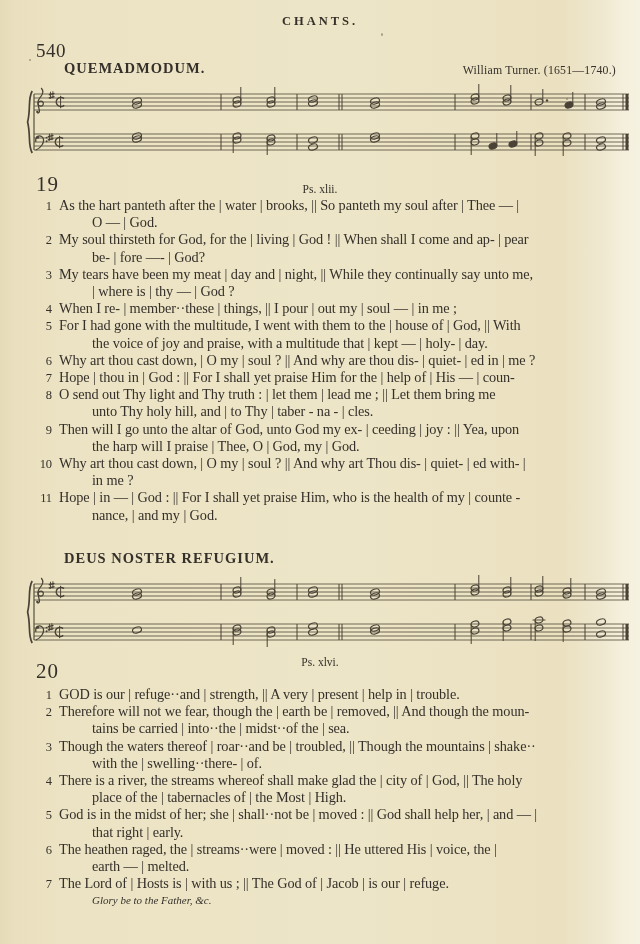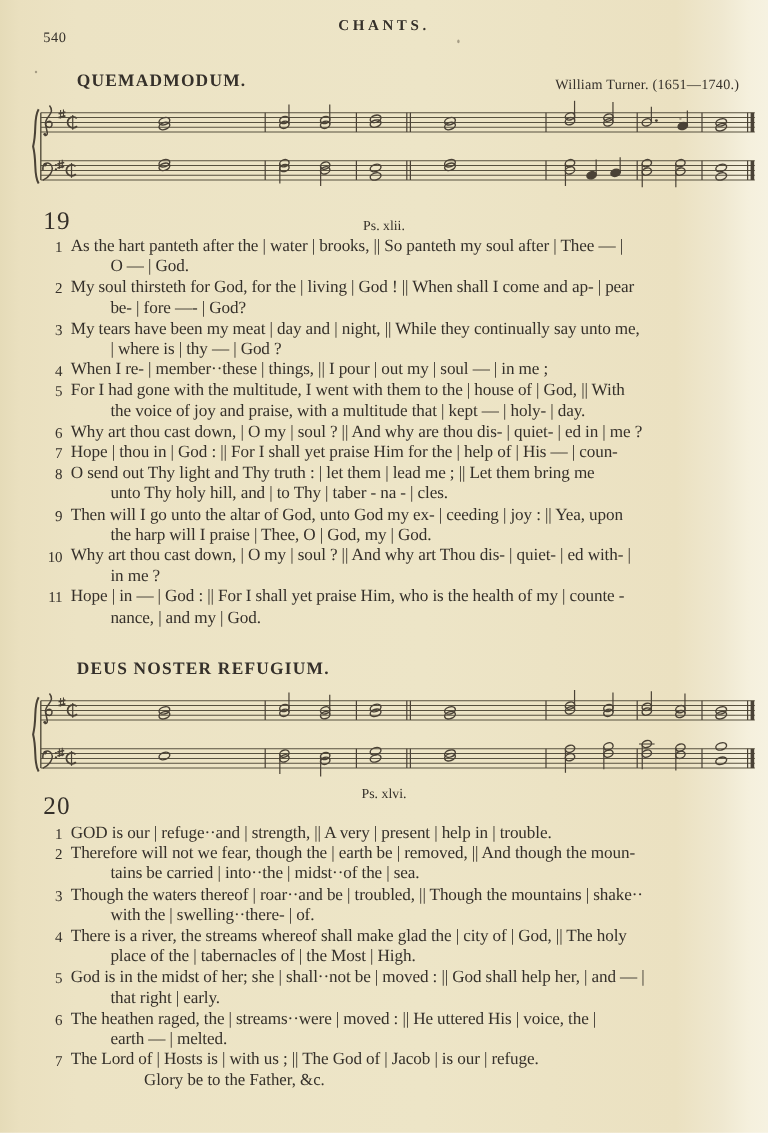--- a/index.html
+++ b/index.html
@@ -3,42 +3,42 @@
 <meta charset="utf-8">
 <style>
   html,body{margin:0;padding:0;}
   body{
     width:640px;height:944px;position:relative;overflow:hidden;
     font-family:"Liberation Serif","DejaVu Serif",serif;
     color:#35302a;
     background:linear-gradient(90deg,#e5dbb8 0%,#eae0bf 2.5%,#ece3c4 10%,#ede5c7 55%,#ebe1c1 88%,#efe8d0 94%,#f5f0dd 97.5%,#f6f2e1 100%);
   }
   .abs{position:absolute;}
-  .pageno{left:36px;top:24px;font-size:12px;letter-spacing:0.5px;}
+  .pageno{left:36px;top:40px;font-size:19px;letter-spacing:0.5px;}
   .runhead{left:0;right:0;top:14px;text-align:center;font-size:12.5px;font-weight:bold;letter-spacing:3px;}
   .chant-title{font-size:14.5px;font-weight:bold;letter-spacing:1px;}
   .title1{left:64px;top:60px;}
   .attrib{right:24px;top:63px;font-size:11.8px;letter-spacing:0.2px;}
   .music{position:absolute;overflow:visible;}
   .cnum{font-size:21px;letter-spacing:1px;}
   .num1{left:36px;top:172px;}
   .num2{left:36px;top:659px;text-align:right;}
   .psalm{left:0;right:0;text-align:center;font-size:11.5px;font-family:Liberation Serif, serif;}
   .ps1{top:183px;}
   .ps2{top:656px;}
   .verses{left:0;right:0;}
   .v1{top:197px;}
   .v2{top:686px;}
   .verse{position:relative;padding-left:59px;padding-right:13px;
     font-size:14.3px;line-height:17.2px;letter-spacing:-0.1px;}
   .vnum{position:absolute;left:28px;top:1px;width:24px;text-align:right;font-size:12.5px;}
   .vl1{display:block;}
   .vl2{display:block;padding-left:33px;}
   .title2{left:64px;top:550px;}
-  .doxology{padding-left:120px;font-size:14px;line-height:17.2px;}
+  .doxology{padding-left:92px;font-size:11px;line-height:17.2px;font-style:italic;}
   .speck{position:absolute;background:#6b6252;border-radius:50%;opacity:0.55;}
 </style>
 </head>
 <body>
 
 <div class="abs pageno">540</div>
 <div class="abs runhead">CHANTS.</div>
 
 <div class="abs chant-title title1">QUEMADMODUM.</div>
 <div class="abs attrib">William Turner.  (1651—1740.)</div>

